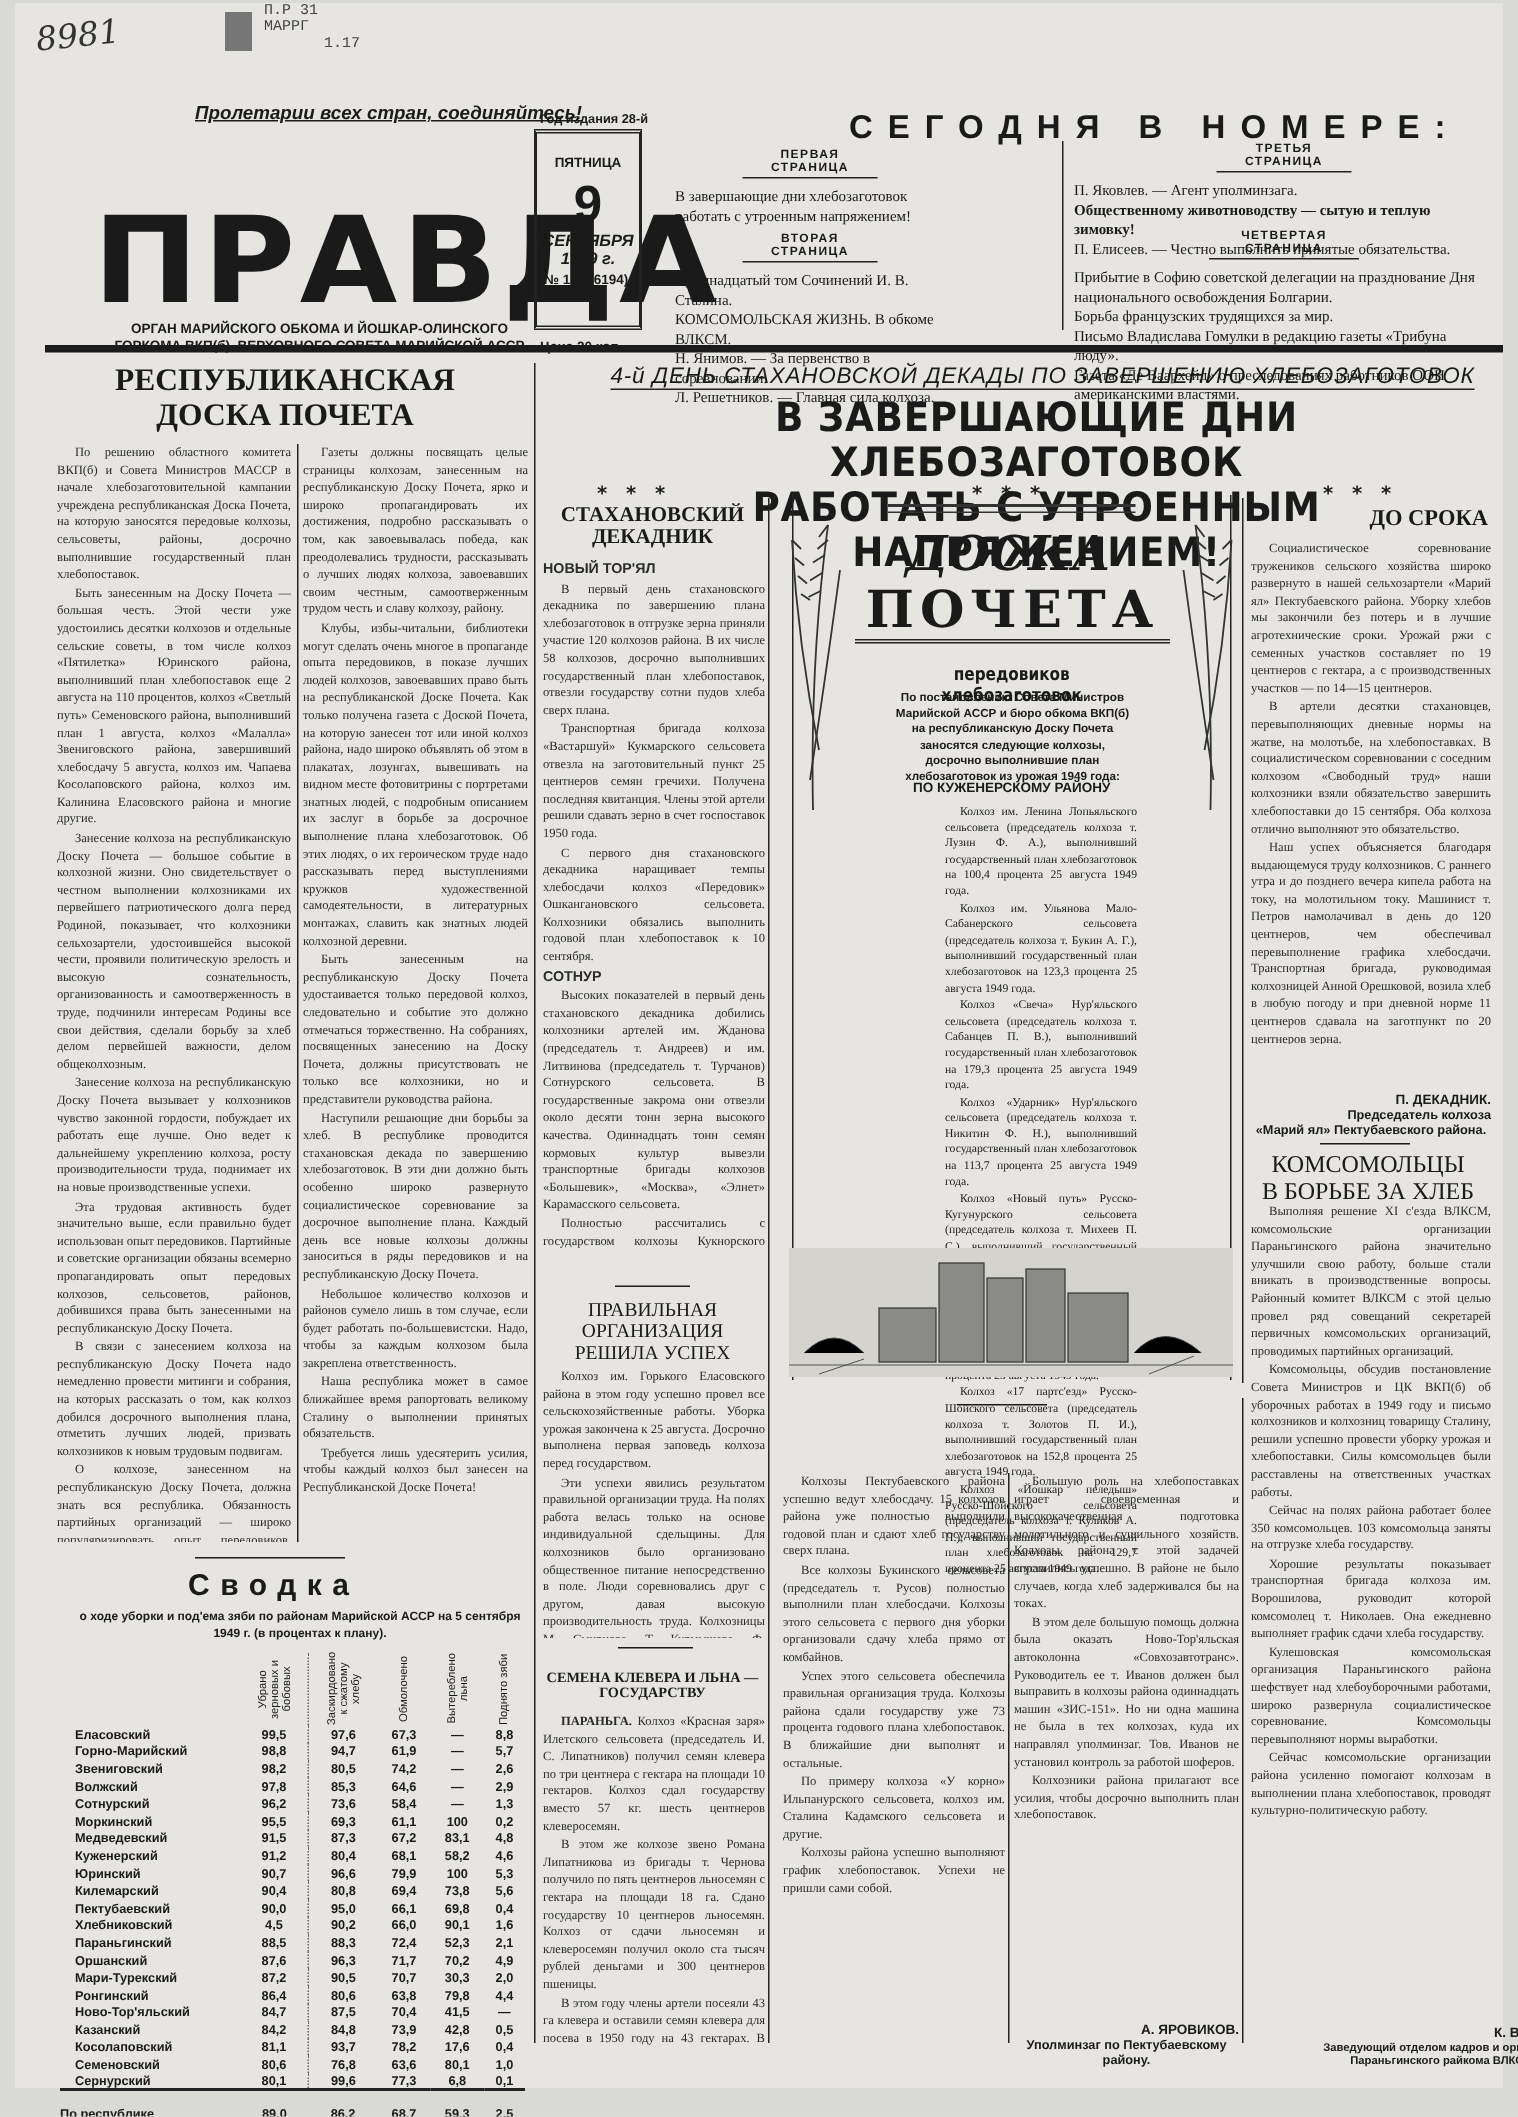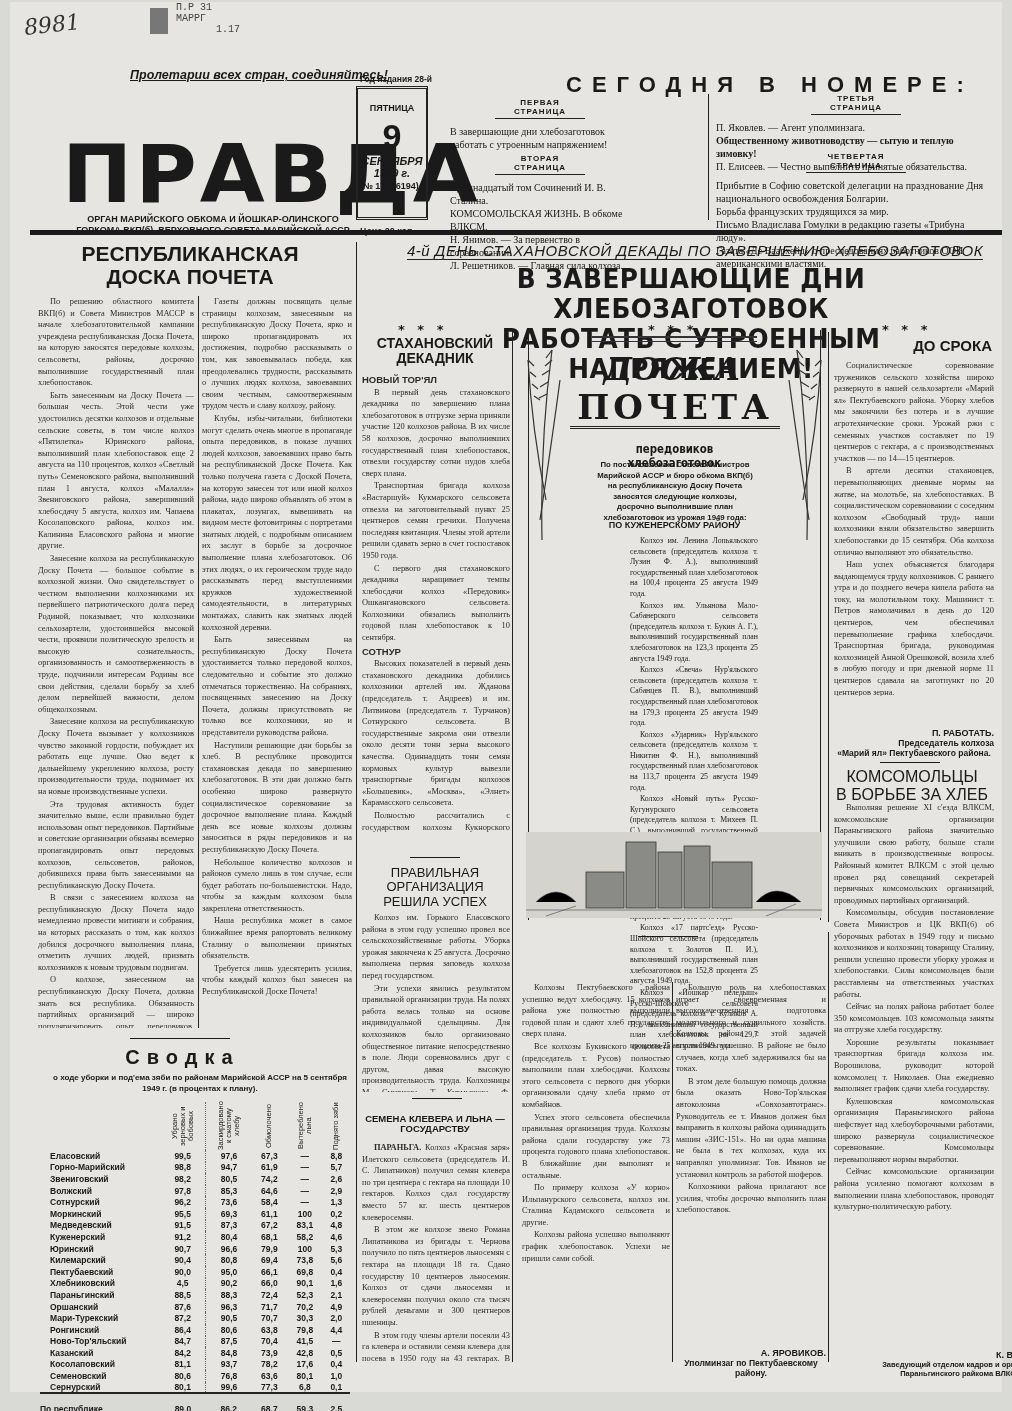--- a/index.html
+++ b/index.html
@@ -27,21 +27,21 @@
   .today-title { position:absolute; left:556px; top:70px; font-size:22px; letter-spacing:10px; font-family:"Liberation Sans", sans-serif; font-weight:bold; }
   .sec-h { font-size:8px; font-weight:bold; letter-spacing:1px; font-family:"Liberation Sans", sans-serif; text-align:center; border-bottom:1px solid #222; padding-bottom:2px; margin: 0 auto 6px; }
   .toc-line { font-size:10px; line-height:13px; font-family:"Liberation Serif", serif; }
   .toc-col { position:absolute; }
   .vrule { position:absolute; background:#222; width:1px; }
   .hrule { position:absolute; background:#1b1b1b; }
   .kicker { position:absolute; left:370px; top:240px; width:630px; font-size:15px; font-style:italic; font-family:"Liberation Sans", sans-serif; text-align:center; letter-spacing:0.5px; }
   .kicker span { border-bottom:1px solid #222; padding-bottom:0; }
   .banner { position:absolute; left:368px; top:262px; width:626px; text-align:center; font-size:27px; font-weight:bold; font-family:"DejaVu Sans", sans-serif; line-height:30px; letter-spacing:0.5px; transform: scaleX(0.92); transform-origin: center top; }
   .stars { position:absolute; font-size:13px; font-weight:bold; letter-spacing:4px; font-family:"DejaVu Sans", sans-serif; }
-  .h-big { position:absolute; text-align:center; font-weight:bold; font-family:Liberation Sans, sans-serif; line-height:1.1; }
+  .h-big { position:absolute; text-align:center; font-weight:bold; font-family:Liberation Serif, serif; line-height:1.1; }
   .col-text { position:absolute; font-size:8.4px; line-height:11.6px; text-align:justify; font-family:"Liberation Serif", serif; color:#2b2b2b; overflow:hidden; }
   .col-text p { text-indent:12px; margin-bottom:1px; }
   .sub-h { font-weight:bold; font-size:9.5px; font-family:"Liberation Sans", sans-serif; margin:2px 0 1px; }
   .sig { text-align:right; font-weight:bold; font-family:"Liberation Sans", sans-serif; font-size:9px; margin-top:2px; }
   .sig-sub { text-align:center; font-weight:bold; font-family:"Liberation Sans", sans-serif; font-size:8.5px; }
   .board { position:absolute; left:512px; top:328px; width:305px; height:590px; }
   .board .title1 { position:absolute; left:80px; top:20px; width:140px; font-size:32px; font-family:"DejaVu Serif", serif; font-weight:bold; font-style:italic; text-align:center; }
   .board .title2 { position:absolute; left:48px; top:58px; width:210px; font-size:34px; font-family:"DejaVu Serif", serif; font-weight:bold; text-align:center; letter-spacing:4px; border-bottom:3px double #222; line-height:38px; }
   .board .sub { position:absolute; left:60px; top:112px; width:185px; text-align:center; font-size:12px; font-weight:bold; font-family:"DejaVu Sans", sans-serif; transform:scaleX(0.85); }
   .board .intro { position:absolute; left:72px; top:130px; width:162px; text-align:center; font-size:7.8px; line-height:10.5px; font-weight:bold; font-family:"Liberation Sans", sans-serif; }
@@ -458,21 +458,21 @@
 
   <div class="h-big" style="left:822px; top:336px; width:160px; font-size:15px;text-align:right;">ДО СРОКА</div>
   <div class="vrule" style="left:818px; top:330px; height:590px;"></div>
   <div class="col-text" style="left:824px; top:358px; width:160px; height:336px;">
     <p>Социалистическое соревнование тружеников сельского хозяйства широко развернуто в нашей сельхозартели «Марий ял» Пектубаевского района. Уборку хлебов мы закончили без потерь и в лучшие агротехнические сроки. Урожай ржи с семенных участков составляет по 19 центнеров с гектара, а с производственных участков — по 14—15 центнеров.</p>
     <p>В артели десятки стахановцев, перевыполняющих дневные нормы на жатве, на молотьбе, на хлебопоставках. В социалистическом соревновании с соседним колхозом «Свободный труд» наши колхозники взяли обязательство завершить хлебопоставки до 15 сентября. Оба колхоза отлично выполняют это обязательство.</p>
     <p>Наш успех объясняется благодаря выдающемуся труду колхозников. С раннего утра и до позднего вечера кипела работа на току, на молотильном току. Машинист т. Петров намолачивал в день до 120 центнеров, чем обеспечивал перевыполнение графика хлебосдачи. Транспортная бригада, руководимая колхозницей Анной Орешковой, возила хлеб в любую погоду и при дневной норме 11 центнеров сдавала на заготпункт по 20 центнеров зерна.</p>
 
   </div>
   <div class="abs" style="left:824px; top:724px; width:160px;">
-    <div class="sig">П. РАБОТАТЬ.</div>
+    <div class="sig">П. ДЕКАДНИК.</div>
     <div class="sig-sub" style="text-align:right">Председатель колхоза</div>
     <div class="sig-sub">«Марий ял» Пектубаевского района.</div>
   </div>
   <div class="hrule" style="left:870px; top:760px; width:60px; height:1px;"></div>
 
   <div class="h-big cond" style="left:822px; top:766px; width:160px; font-size:16px; font-weight:normal;">
     <div>КОМСОМОЛЬЦЫ</div>
     <div>В БОРЬБЕ ЗА ХЛЕБ</div>
   </div>
   <div class="col-text" style="left:824px; top:800px; width:160px; height:536px;">

